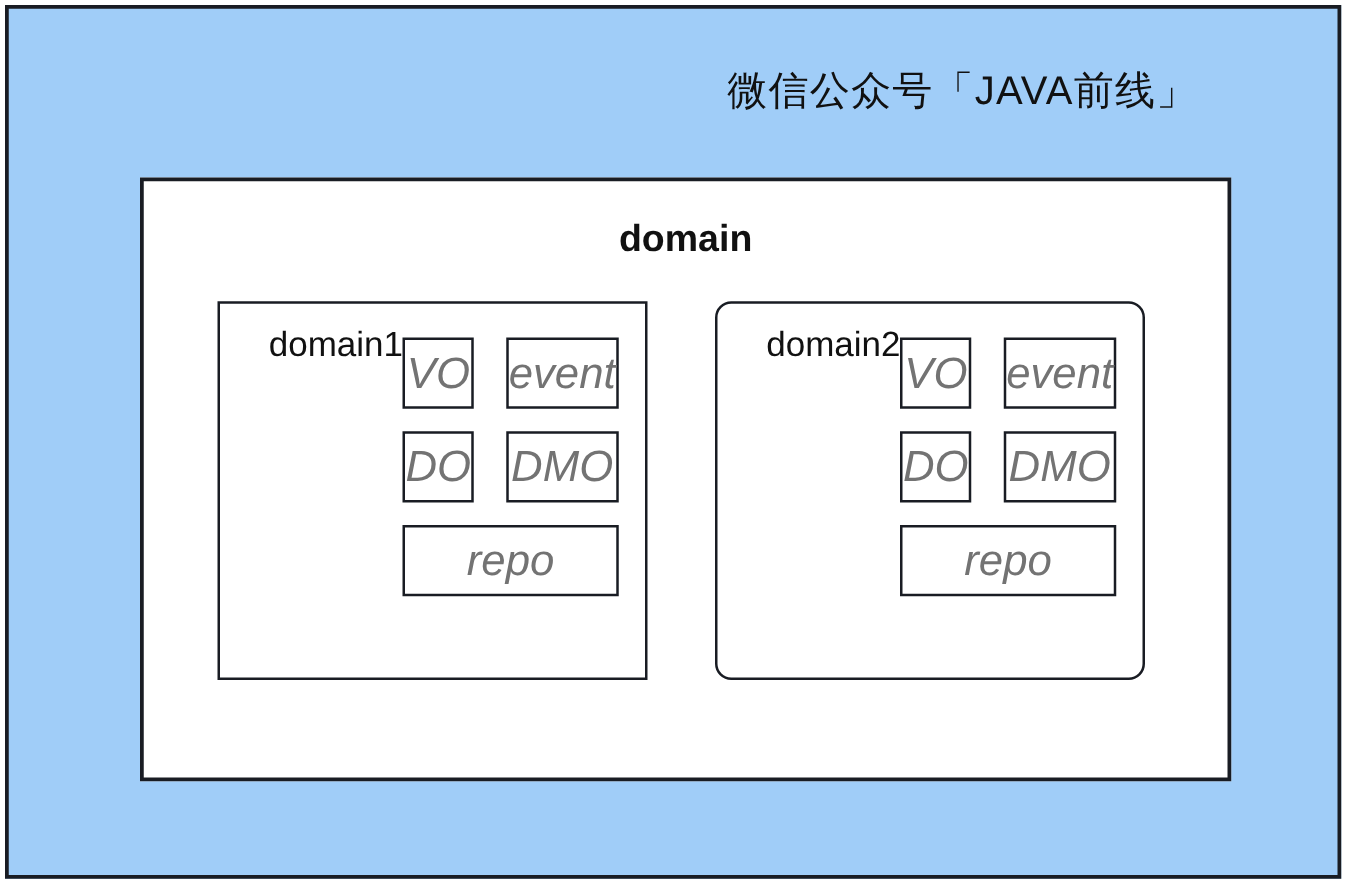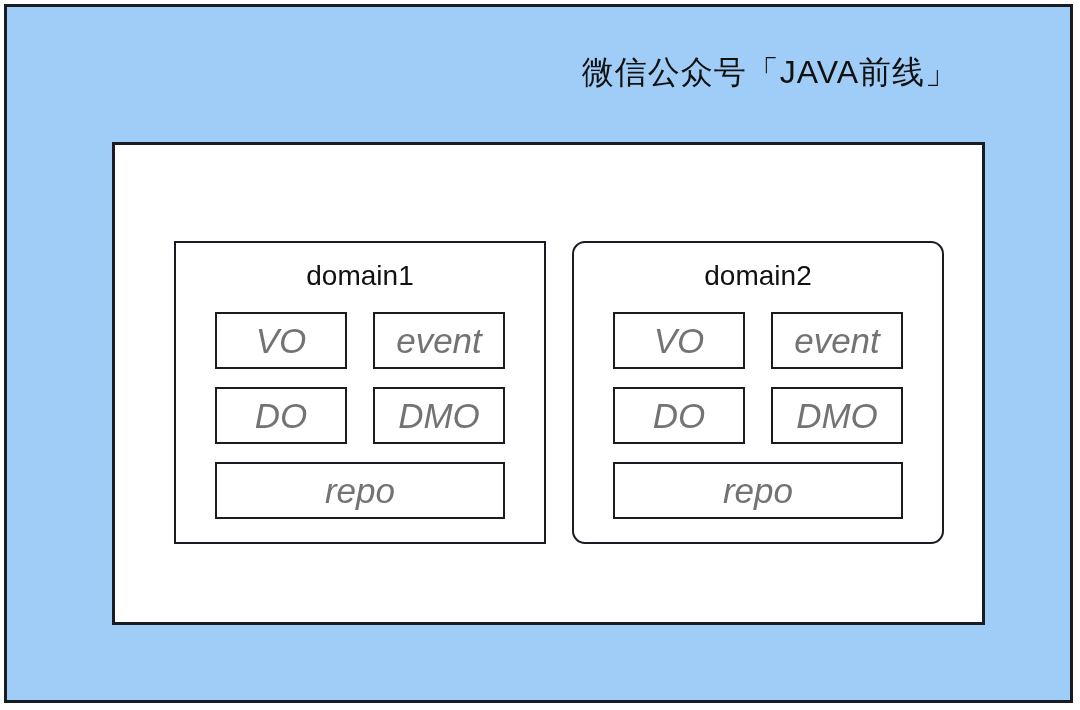--- a/index.html
+++ b/index.html
@@ -49,26 +49,26 @@
     width: 100%;
     text-align: center;
     font-size: 30px;
     font-weight: bold;
     color: #111111;
   }
 
   .domain-box {
     position: absolute;
     top: 96px;
-    width: 372px; height: 303px;
+    width: 344px; height: 303px;
     border: 2px solid var(--border-dark);
     background: var(--panel-white);
     padding: 12px 39px 0 39px;
     display: flex;
-    flex-direction: column;
+    flex-direction: row;
   }
   .domain-box.left  { left: 59px; }
   .domain-box.right { left: 457px; border-radius: 13px; }
 
   .domain-label {
     height: 42px;
     line-height: 42px;
     text-align: center;
     font-size: 28px;
     color: #111111;
@@ -98,20 +98,21 @@
 </head>
 <body>
 
 <div class="page">
   <div class="outer-canvas">
 
     <div class="watermark">微信公众号「JAVA前线」</div>
 
     <div class="domain-panel">
 
+      <div class="panel-title">domain</div>
 
       <div class="domain-box left">
         <div class="domain-label">domain1</div>
         <div class="cell-grid">
           <div class="cell">VO</div>
           <div class="cell">event</div>
           <div class="cell">DO</div>
           <div class="cell">DMO</div>
           <div class="cell wide">repo</div>
         </div>

